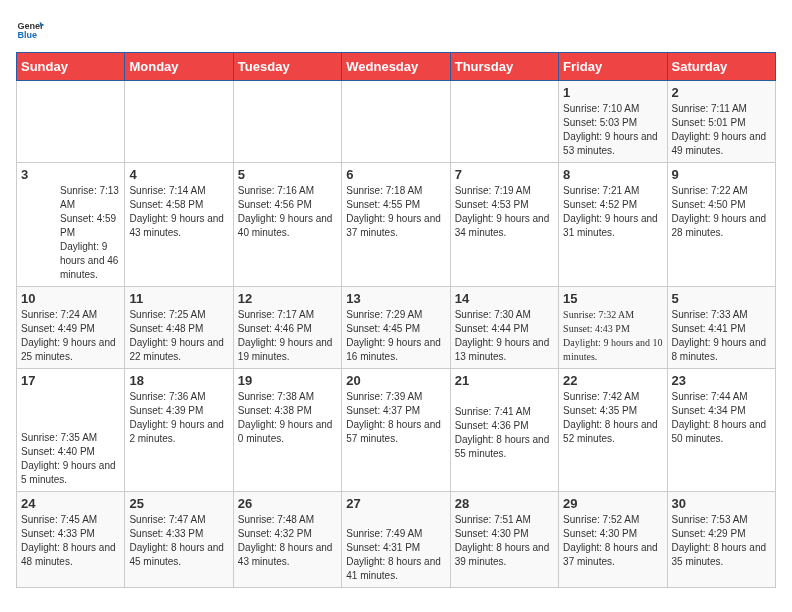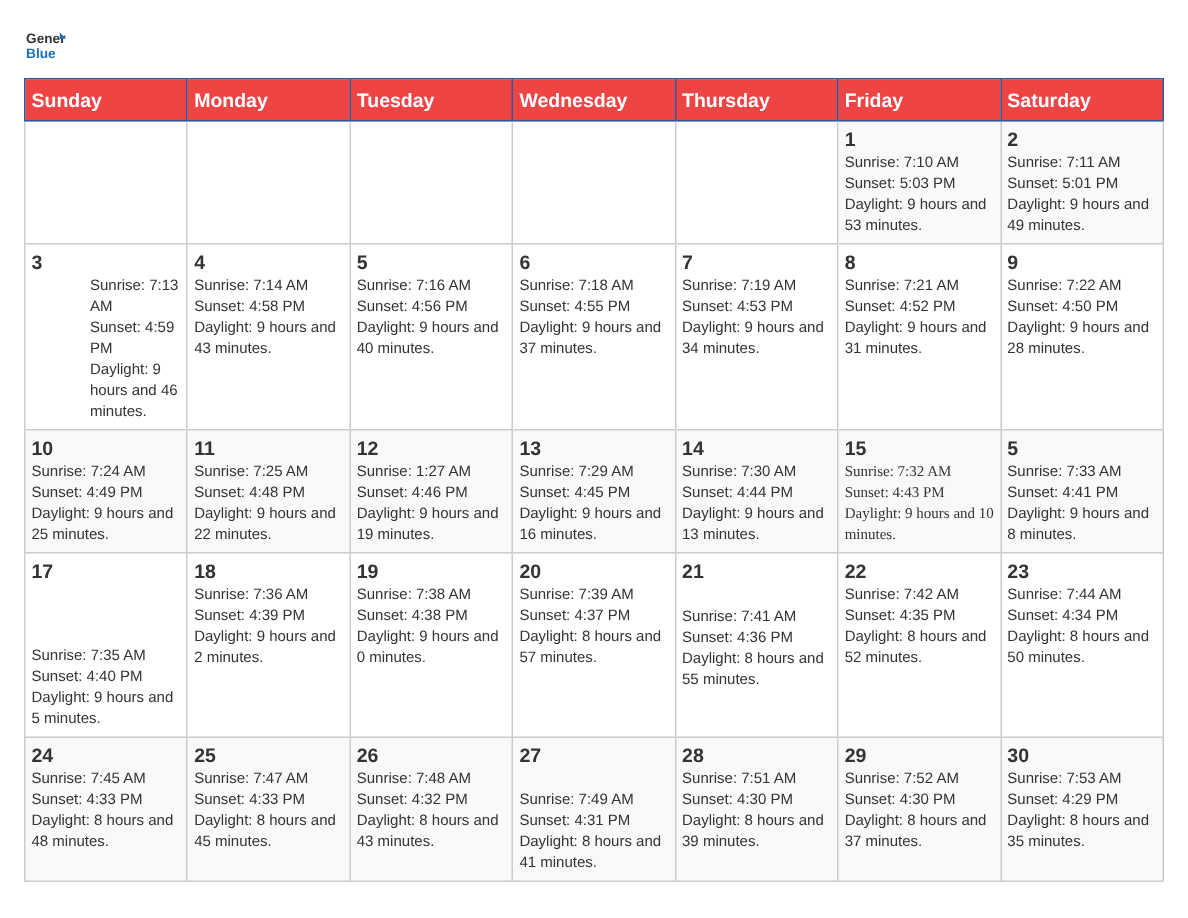--- a/index.html
+++ b/index.html
@@ -178,21 +178,21 @@
 Daylight: 9 hours and 25 minutes.</div>
         </td>
         <td>
           <div class="day-number">11</div>
           <div class="day-info" style="white-space: pre-line;">Sunrise: 7:25 AM
 Sunset: 4:48 PM
 Daylight: 9 hours and 22 minutes.</div>
         </td>
         <td>
           <div class="day-number">12</div>
-          <div class="day-info" style="white-space: pre-line;">Sunrise: 1:27 AM
+          <div class="day-info" style="white-space: pre-line;">Sunrise: 7:17 AM
 Sunset: 4:46 PM
 Daylight: 9 hours and 19 minutes.</div>
         </td>
         <td>
           <div class="day-number">13</div>
           <div class="day-info" style="white-space: pre-line;">Sunrise: 7:29 AM
 Sunset: 4:45 PM
 Daylight: 9 hours and 16 minutes.</div>
         </td>
         <td>

